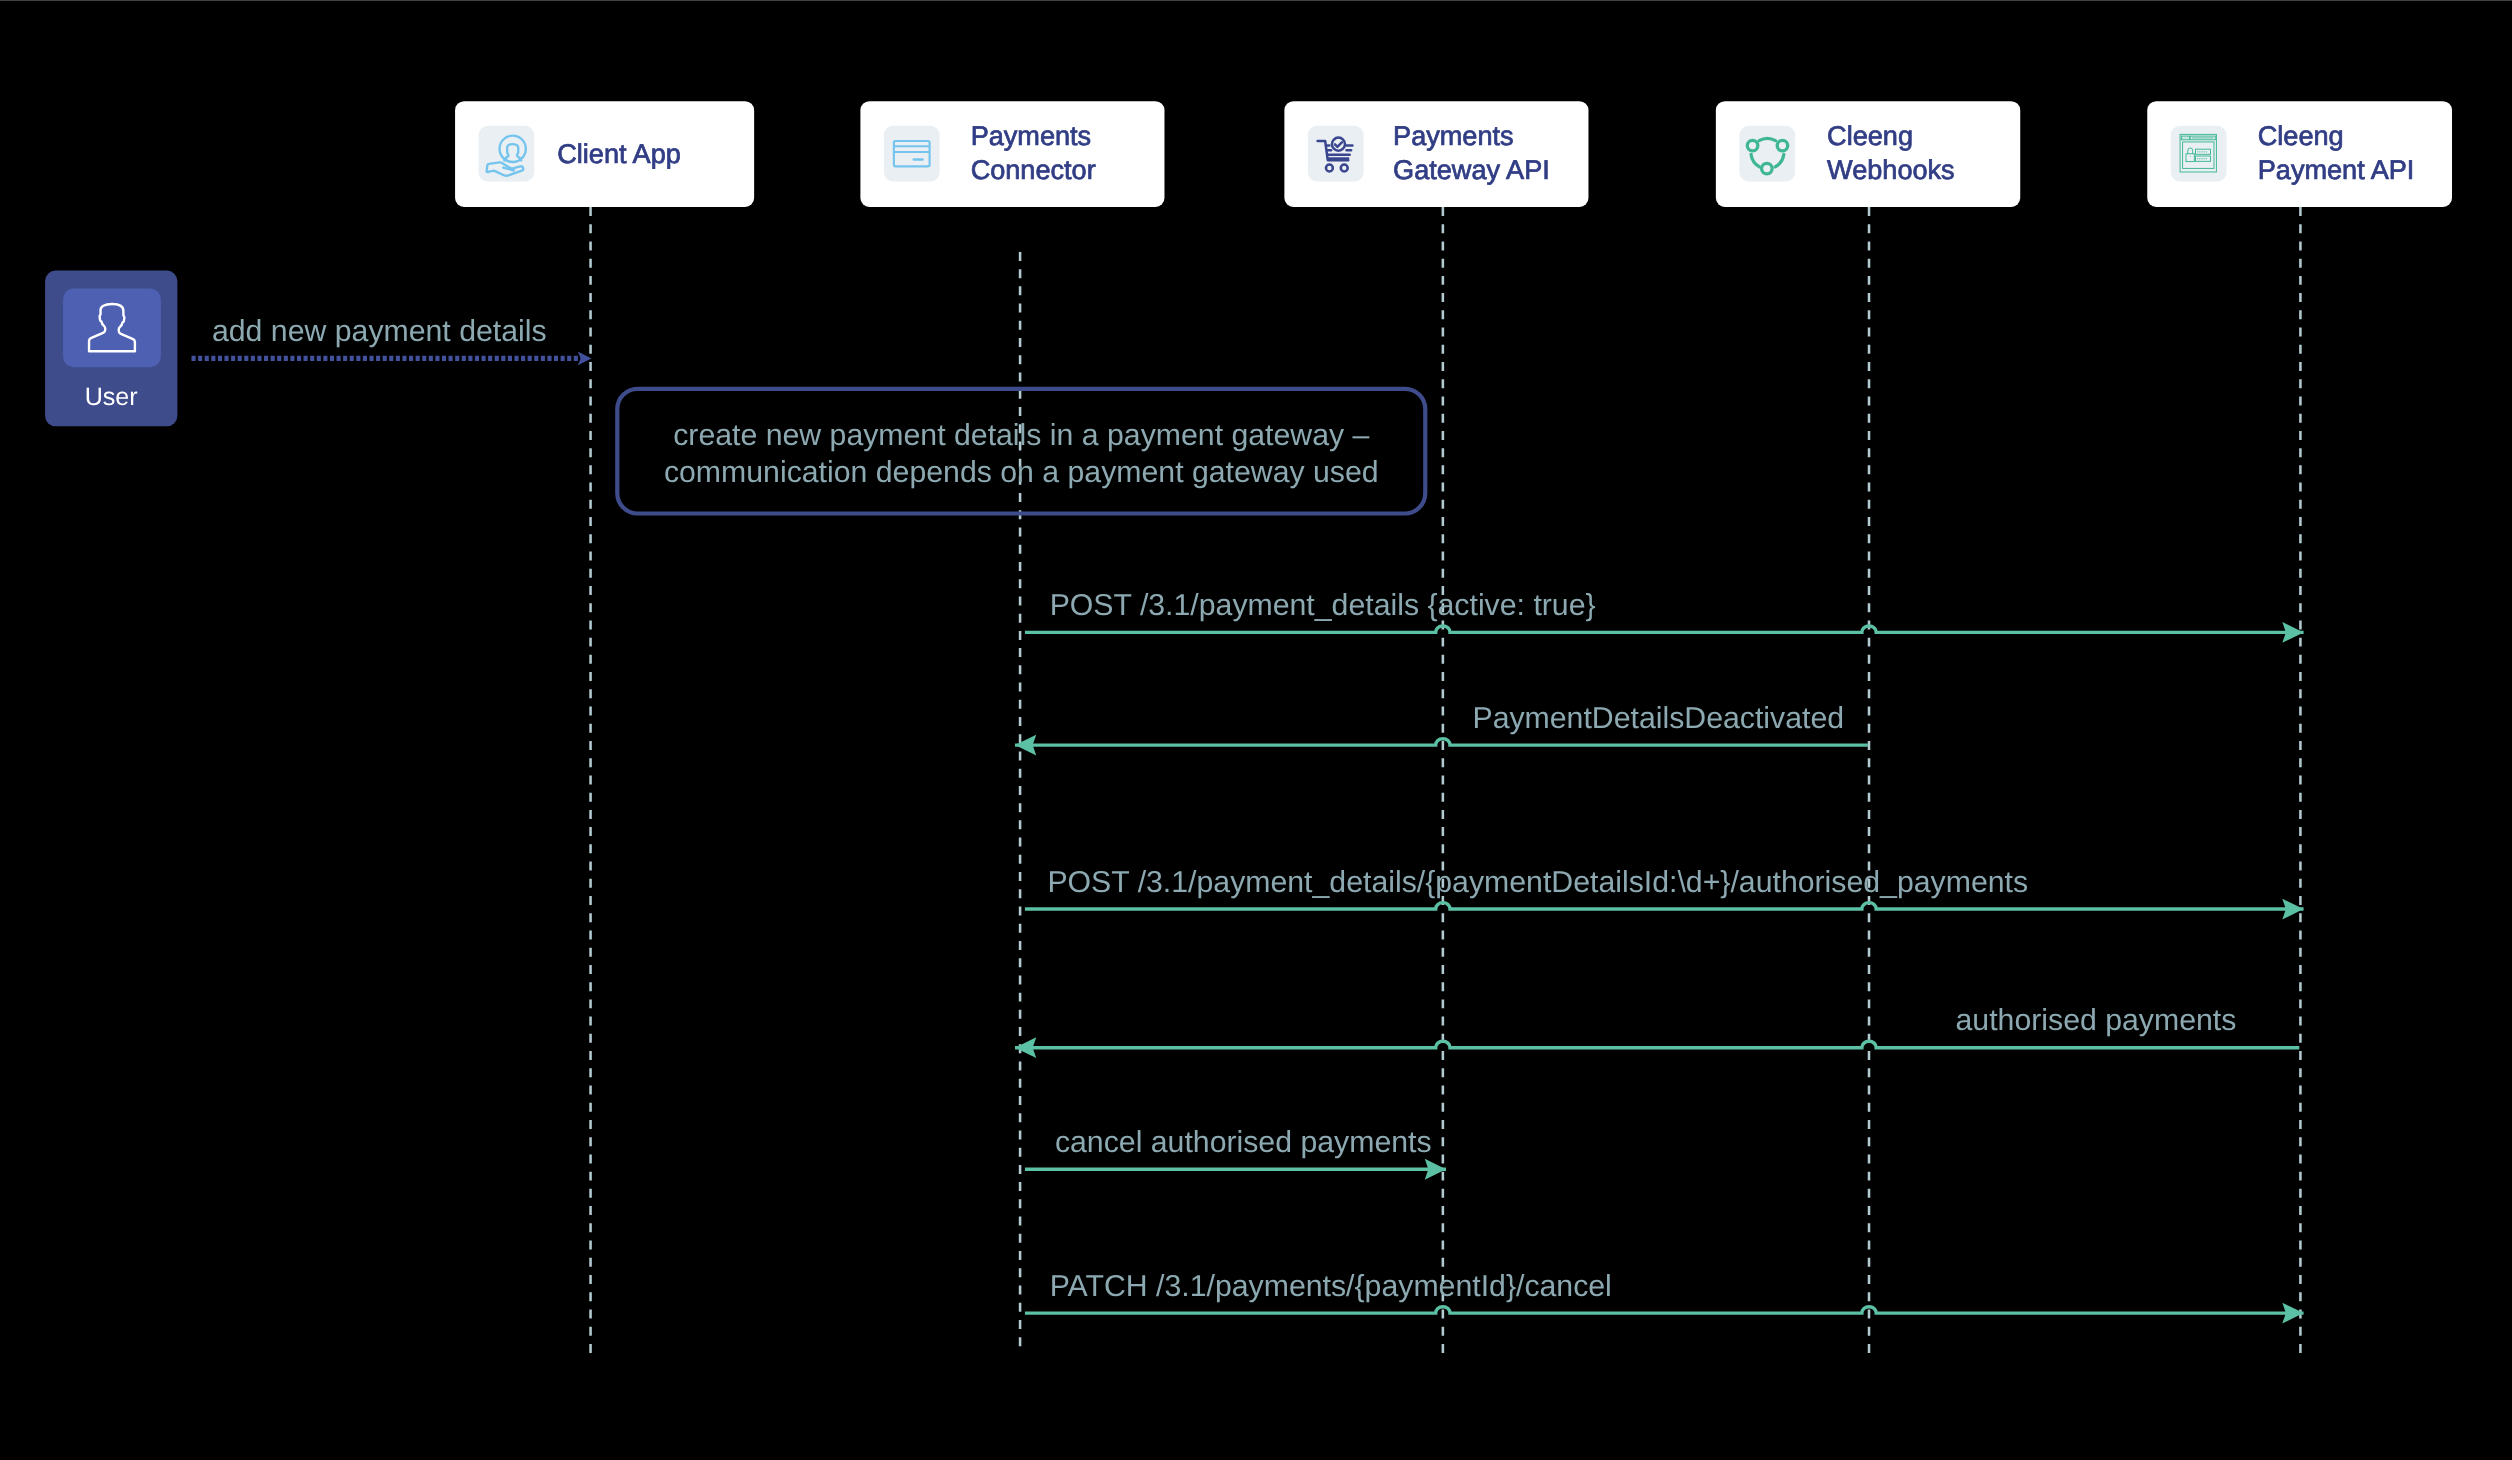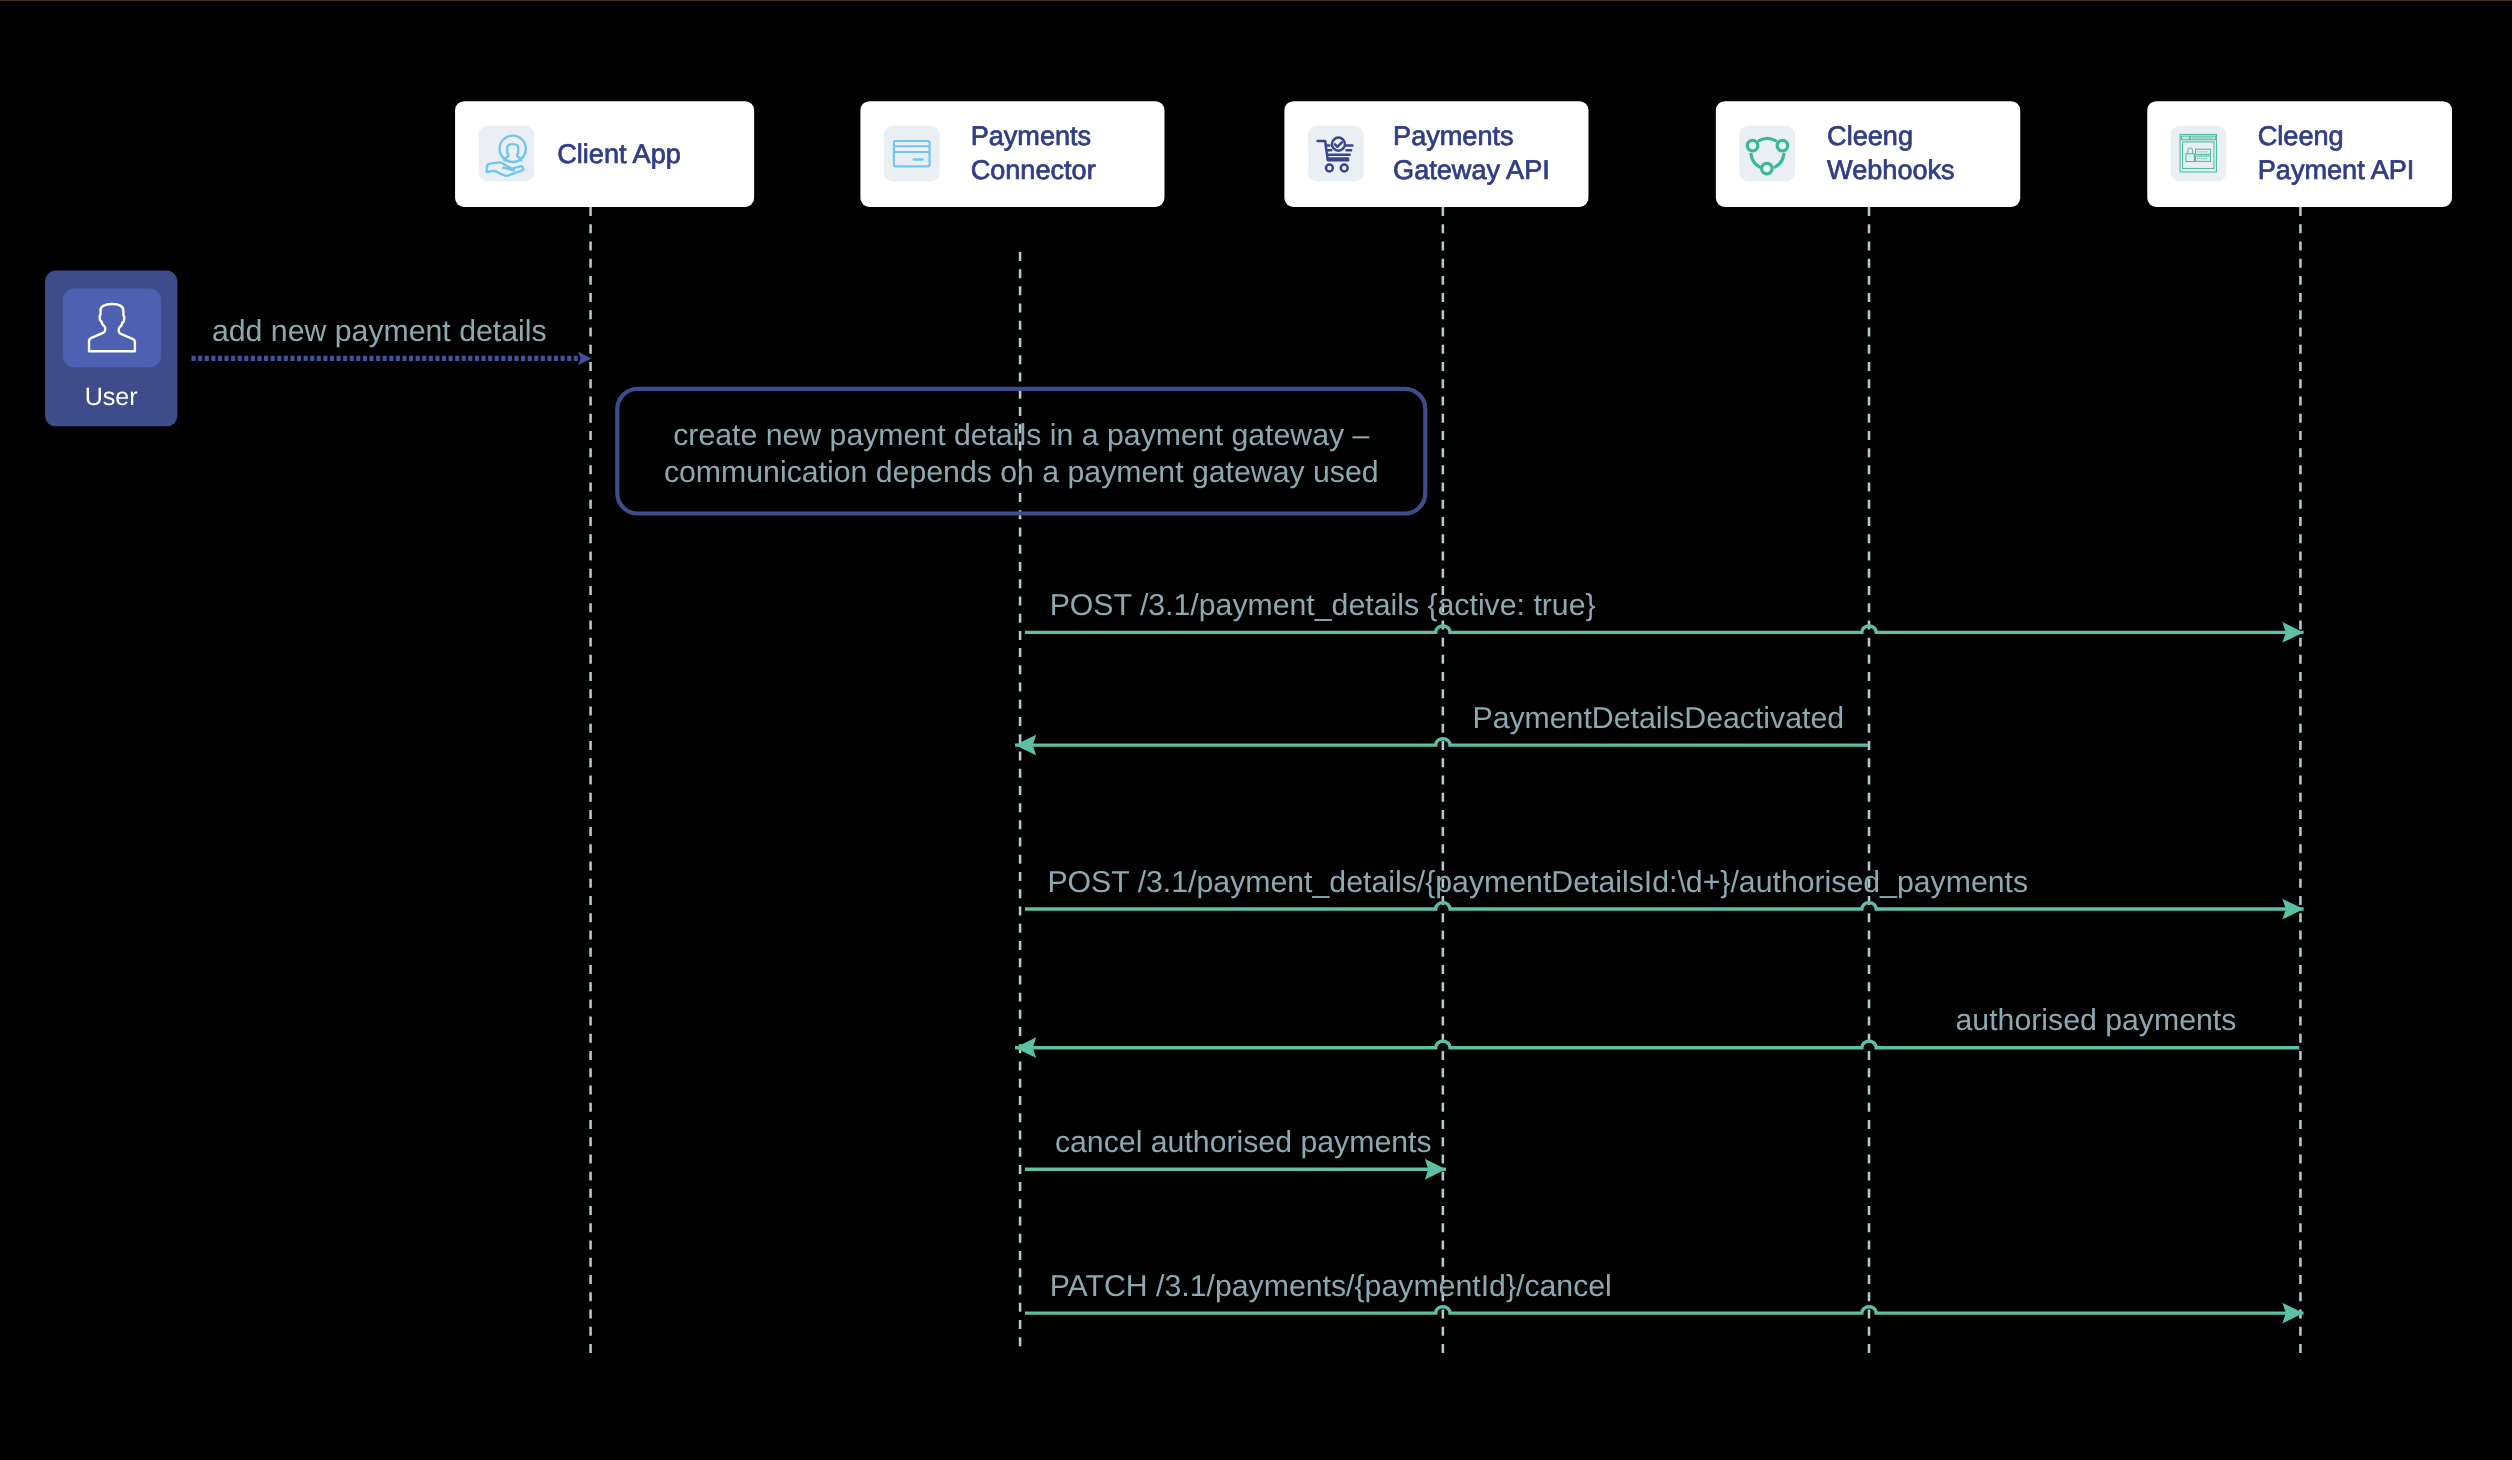--- a/index.html
+++ b/index.html
@@ -1,17 +1,17 @@
 <!DOCTYPE html>
 <html style="font-size:12px"><head>
 <meta charset="utf-8">
 <style>
   html,body{margin:0;padding:0;background:#000;}
   body{width:2512px;height:1461px;overflow:hidden;font-family:"Liberation Sans",sans-serif;}
-  #root{position:relative;width:2512px;height:1461px;background:#fdba74;}
+  #root{position:relative;width:2512px;height:1461px;background:#ffffff;}
   svg{display:block;shape-rendering:geometricPrecision;}
   text{text-rendering:geometricPrecision;}
 
   text{dominant-baseline:auto;}
 </style>
 </head>
 <body>
 
 <div id="root">
 <svg width="2512" height="1461" viewBox="0 0 3354 1950" xmlns="http://www.w3.org/2000/svg">

